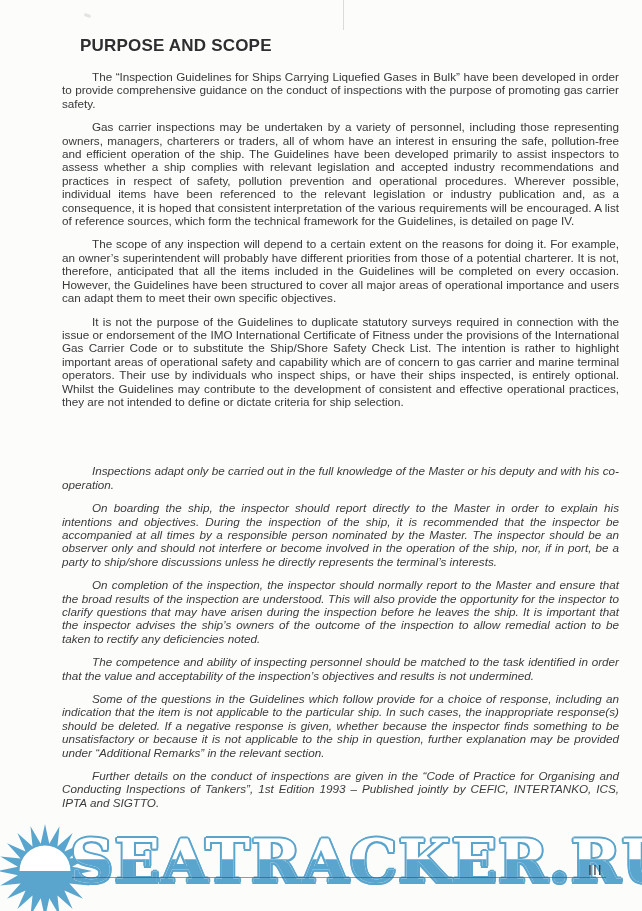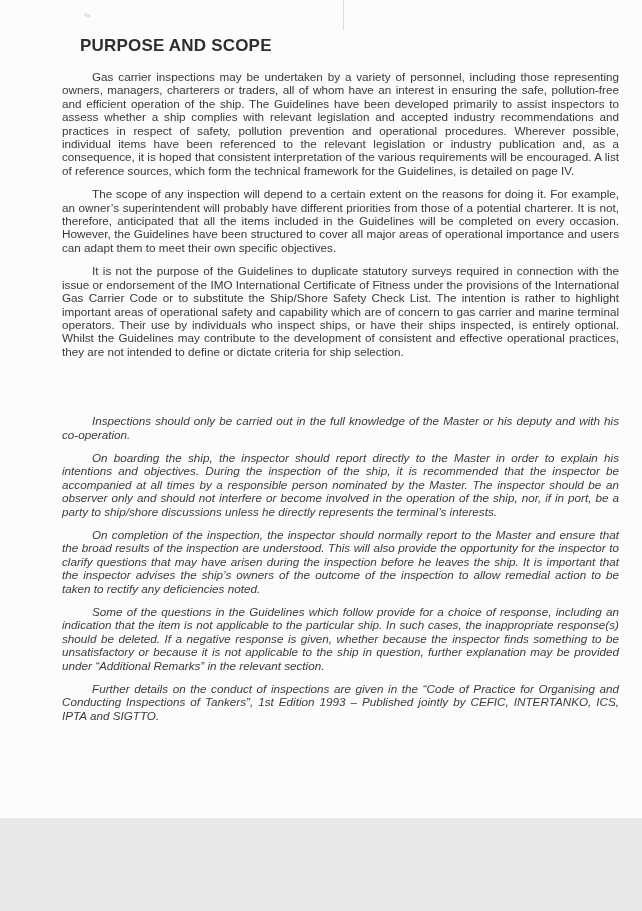--- a/index.html
+++ b/index.html
@@ -3,21 +3,21 @@
 <meta charset="utf-8">
 <style>
   html, body { margin: 0; padding: 0; }
   body {
     width: 642px; height: 911px;
     background: #e8e8e6;
     font-family: "Liberation Sans", sans-serif;
   }
   .page {
     position: relative;
-    width: 642px; height: 818px;
+    width: 642px; height: 911px;
     background: #fcfcfa;
     overflow: hidden;
   }
   .content {
     position: absolute;
     left: 62px; top: 36px;
     width: 557px;
   }
   .page-title {
     margin: 0 0 14px 18px;
@@ -107,28 +107,30 @@
 <body>
 
 <div class="page">
 
   <div class="artifact artifact-line-top"></div>
   <div class="artifact artifact-smudge"></div>
 
   <div class="content">
     <h1 class="page-title">PURPOSE AND SCOPE</h1>
 
+    <p class="body">The “Inspection Guidelines for Ships Carrying Liquefied Gases in Bulk” have been developed in order to provide comprehensive guidance on the conduct of inspections with the purpose of promoting gas carrier safety.</p>
     <p class="body">Gas carrier inspections may be undertaken by a variety of personnel, including those representing owners, managers, charterers or traders, all of whom have an interest in ensuring the safe, pollution-free and efficient operation of the ship. The Guidelines have been developed primarily to assist inspectors to assess whether a ship complies with relevant legislation and accepted industry recommendations and practices in respect of safety, pollution prevention and operational procedures. Wherever possible, individual items have been referenced to the relevant legislation or industry publication and, as a consequence, it is hoped that consistent interpretation of the various requirements will be encouraged. A list of reference sources, which form the technical framework for the Guidelines, is detailed on page IV.</p>
     <p class="body">The scope of any inspection will depend to a certain extent on the reasons for doing it. For example, an owner’s superintendent will probably have different priorities from those of a potential charterer. It is not, therefore, anticipated that all the items included in the Guidelines will be completed on every occasion. However, the Guidelines have been structured to cover all major areas of operational importance and users can adapt them to meet their own specific objectives.</p>
     <p class="body">It is not the purpose of the Guidelines to duplicate statutory surveys required in connection with the issue or endorsement of the IMO International Certificate of Fitness under the provisions of the International Gas Carrier Code or to substitute the Ship/Shore Safety Check List. The intention is rather to highlight important areas of operational safety and capability which are of concern to gas carrier and marine terminal operators. Their use by individuals who inspect ships, or have their ships inspected, is entirely optional. Whilst the Guidelines may contribute to the development of consistent and effective operational practices, they are not intended to define or dictate criteria for ship selection.</p>
 
     <section class="notes">
-      <p class="body">Inspections should only be carried out in the full knowledge of the Master or his deputy and with his co-operation.</p>
+      <p class="body">Inspections adapt only be carried out in the full knowledge of the Master or his deputy and with his co-operation.</p>
       <p class="body">On boarding the ship, the inspector should report directly to the Master in order to explain his intentions and objectives. During the inspection of the ship, it is recommended that the inspector be accompanied at all times by a responsible person nominated by the Master. The inspector should be an observer only and should not interfere or become involved in the operation of the ship, nor, if in port, be a party to ship/shore discussions unless he directly represents the terminal’s interests.</p>
       <p class="body">On completion of the inspection, the inspector should normally report to the Master and ensure that the broad results of the inspection are understood. This will also provide the opportunity for the inspector to clarify questions that may have arisen during the inspection before he leaves the ship. It is important that the inspector advises the ship’s owners of the outcome of the inspection to allow remedial action to be taken to rectify any deficiencies noted.</p>
+      <p class="body">The competence and ability of inspecting personnel should be matched to the task identified in order that the value and acceptability of the inspection’s objectives and results is not undermined.</p>
       <p class="body">Some of the questions in the Guidelines which follow provide for a choice of response, including an indication that the item is not applicable to the particular ship. In such cases, the inappropriate response(s) should be deleted. If a negative response is given, whether because the inspector finds something to be unsatisfactory or because it is not applicable to the ship in question, further explanation may be provided under “Additional Remarks” in the relevant section.</p>
       <p class="body">Further details on the conduct of inspections are given in the “Code of Practice for Organising and Conducting Inspections of Tankers”, 1st Edition 1993 – Published jointly by CEFIC, INTERTANKO, ICS, IPTA and SIGTTO.</p>
     </section>
   </div>
 
   <div class="watermark">
     <svg class="sun-icon" viewBox="0 0 100 100" xmlns="http://www.w3.org/2000/svg">
       <polygon fill="#5aa5cd" points="98,50 77.7,54.4 95.6,64.8 74.9,62.7 88.8,78.2 69.8,69.8 78.2,88.8 62.7,74.9 64.8,95.6 54.4,77.7 50,98 45.6,77.7 35.2,95.6 37.3,74.9 21.8,88.8 30.2,69.8 11.2,78.2 25.1,62.7 4.4,64.8 22.3,54.4 2,50 22.3,45.6 4.4,35.2 25.1,37.3 11.2,21.8 30.2,30.2 21.8,11.2 37.3,25.1 35.2,4.4 45.6,22.3 50,2 54.4,22.3 64.8,4.4 62.7,25.1 78.2,11.2 69.8,30.2 88.8,21.8 74.9,37.3 95.6,35.2 77.7,45.6"></polygon>
       <circle cx="50" cy="50" r="26" fill="#5aa5cd"></circle>
       <path d="M 24 50 A 26 26 0 0 1 76 50 Z" fill="#ffffff"></path>

